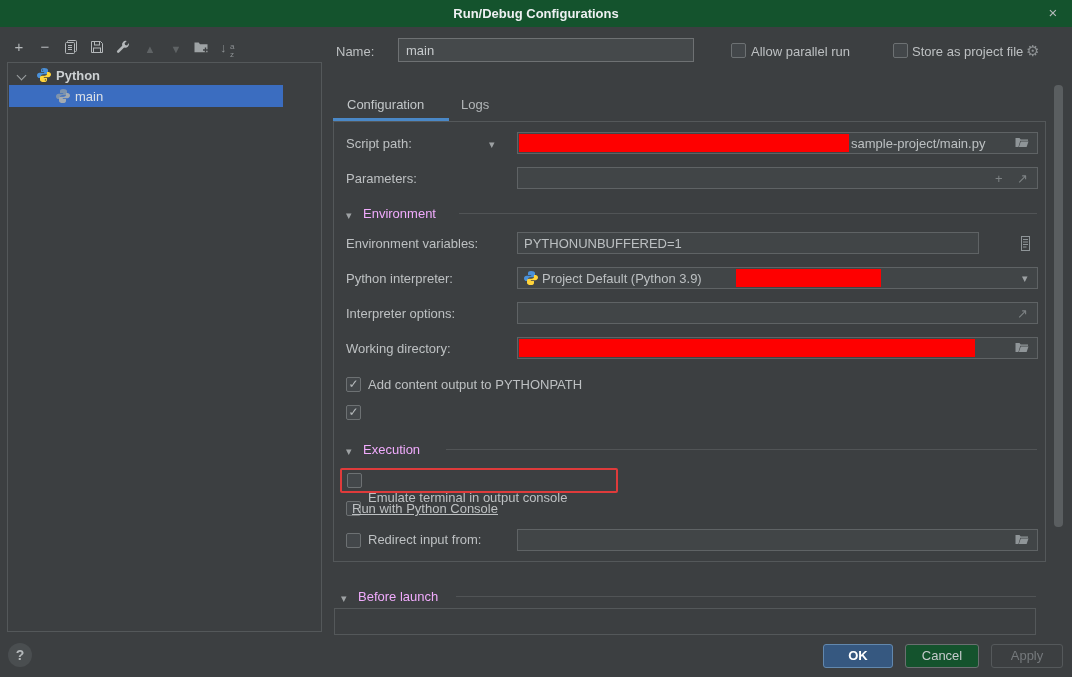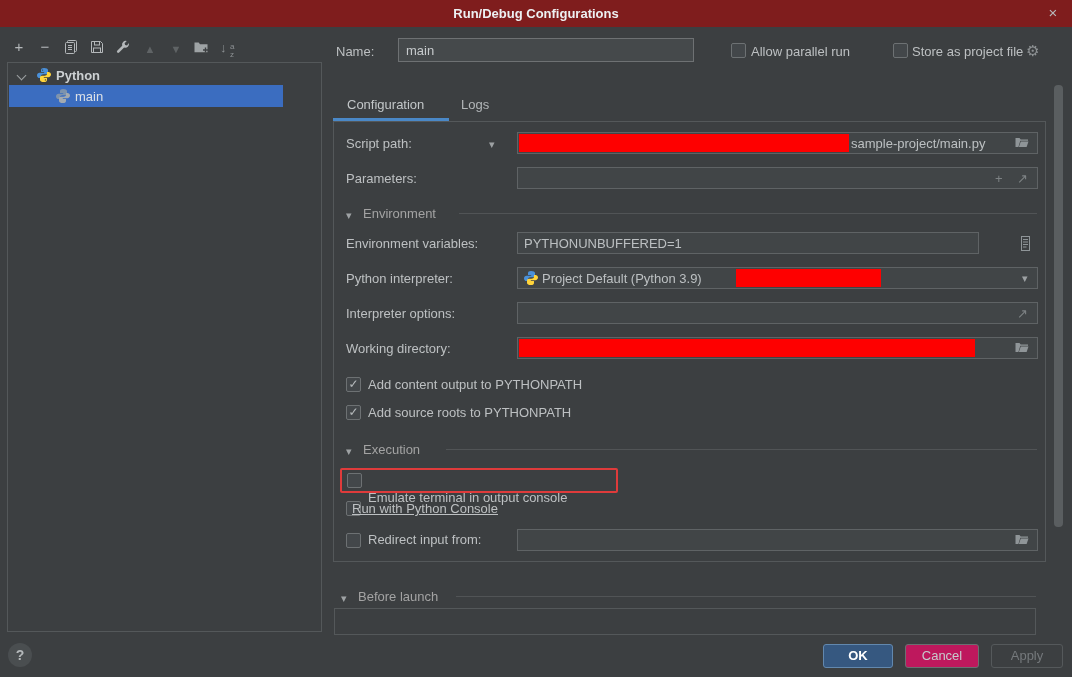--- a/index.html
+++ b/index.html
@@ -9,21 +9,21 @@
     font-size:13px;
     background:#3c3f41;
     color:#bdc0c2;
     overflow:hidden;
   }
   .dialog { position:relative; width:1072px; height:677px; background:#3c3f41; }
 
   
   .titlebar {
     position:absolute; left:0; top:0; width:1072px; height:27px;
-    background:#7f1d1d; display:flex; align-items:center; justify-content:center;
+    background:#14532d; display:flex; align-items:center; justify-content:center;
   }
   .titlebar .title { font-weight:bold; color:#edf0f2; font-size:13px; }
   .close-btn {
     position:absolute; right:10px; top:4px; width:18px; height:18px;
     color:#b7bbbd; font-size:15px; line-height:18px; text-align:center; cursor:default;
   }
 
   
   .tb-icon { position:absolute; width:18px; height:18px; color:#b4b8ba; font-size:15px;
              line-height:18px; text-align:center; }
@@ -69,21 +69,21 @@
   .pane {
     position:absolute; left:333px; top:121px; width:713px; height:441px;
     border:1px solid #54585a;
   }
   .field {
     position:absolute; height:22px; background:#414547; border:1px solid #5f6365;
   }
   .field .val { position:absolute; left:6px; top:3px; color:#bcc0c2; white-space:nowrap; }
   .redact { position:absolute; background:#fe0000; }
   .sec-arrow { position:absolute; color:#9ea2a4; font-size:11px; }
-  .sec-title { position:absolute; color:#a3a3a3; }
+  .sec-title { position:absolute; color:#f0abfc; }
   .sec-line { position:absolute; height:1px; background:#515456; }
   .f-icon { position:absolute; color:#8f9598; }
   .f-icon svg { display:block; }
   .dd-arrow { position:absolute; color:#9da1a3; font-size:11px; }
   .hl-red {
     position:absolute; left:340px; top:468px; width:278px; height:25px;
     border:2px solid #df3b3b; border-radius:2px;
   }
 
   
@@ -99,21 +99,21 @@
     position:absolute; left:8px; top:643px; width:24px; height:24px; border-radius:50%;
     background:#4a4e50; color:#b4b8ba; font-size:14px; font-weight:bold;
     text-align:center; line-height:24px;
   }
   .btn {
     position:absolute; top:644px; height:24px; border-radius:3px;
     font-family:"Liberation Sans",sans-serif; font-size:13px;
     text-align:center; line-height:22px;
   }
   .btn-ok { left:823px; width:70px; background:#365880; border:1px solid #6288ae; color:#fff; font-weight:bold; }
-  .btn-cancel { left:905px; width:74px; background:#be185d; border:1px solid #6b6f71; color:#c7cbcd; }
+  .btn-cancel { left:905px; width:74px; background:#14532d; border:1px solid #6b6f71; color:#c7cbcd; }
   .btn-apply { left:991px; width:72px; background:transparent; border:1px solid #55595b; color:#75797c; }
 </style>
 </head>
 <body>
 
 <div class="dialog">
 
   <div class="titlebar">
     <span class="title">Run/Debug Configurations</span>
   </div>
@@ -249,21 +249,20 @@
       <svg width="14" height="12" viewBox="0 0 14 12">
           <path d="M0.5 1h4l1.2 1.6H13v1.2H5.3L3.4 10H0.5z" fill="currentColor"></path>
           <path d="M5.8 4.6h7.7L11.6 10H3.9z" fill="currentColor"></path>
         </svg>
     </span>
   </div>
 
   <span class="cb" style="left:346px;top:377px;">✓</span>
   <span class="lbl" style="left:368px;top:377px;">Add content output to PYTHONPATH</span>
   <span class="cb" style="left:346px;top:405px;">✓</span>
-  <span class="lbl" style="left:368px;top:405px;">Add source roots to PYTHONPATH</span>
 
   <span class="sec-arrow" style="left:346px;top:445px;">▾</span>
   <span class="sec-title" style="left:363px;top:442px;">Execution</span>
   <div class="sec-line" style="left:446px;top:449px;width:591px;"></div>
 
   <div class="hl-red"></div>
   <span class="cb" style="left:347px;top:473px;"></span>
   <span class="lbl" style="left:368px;top:490px;">Emulate terminal in output console</span>
 
   <span class="cb" style="left:346px;top:501px;"></span>

